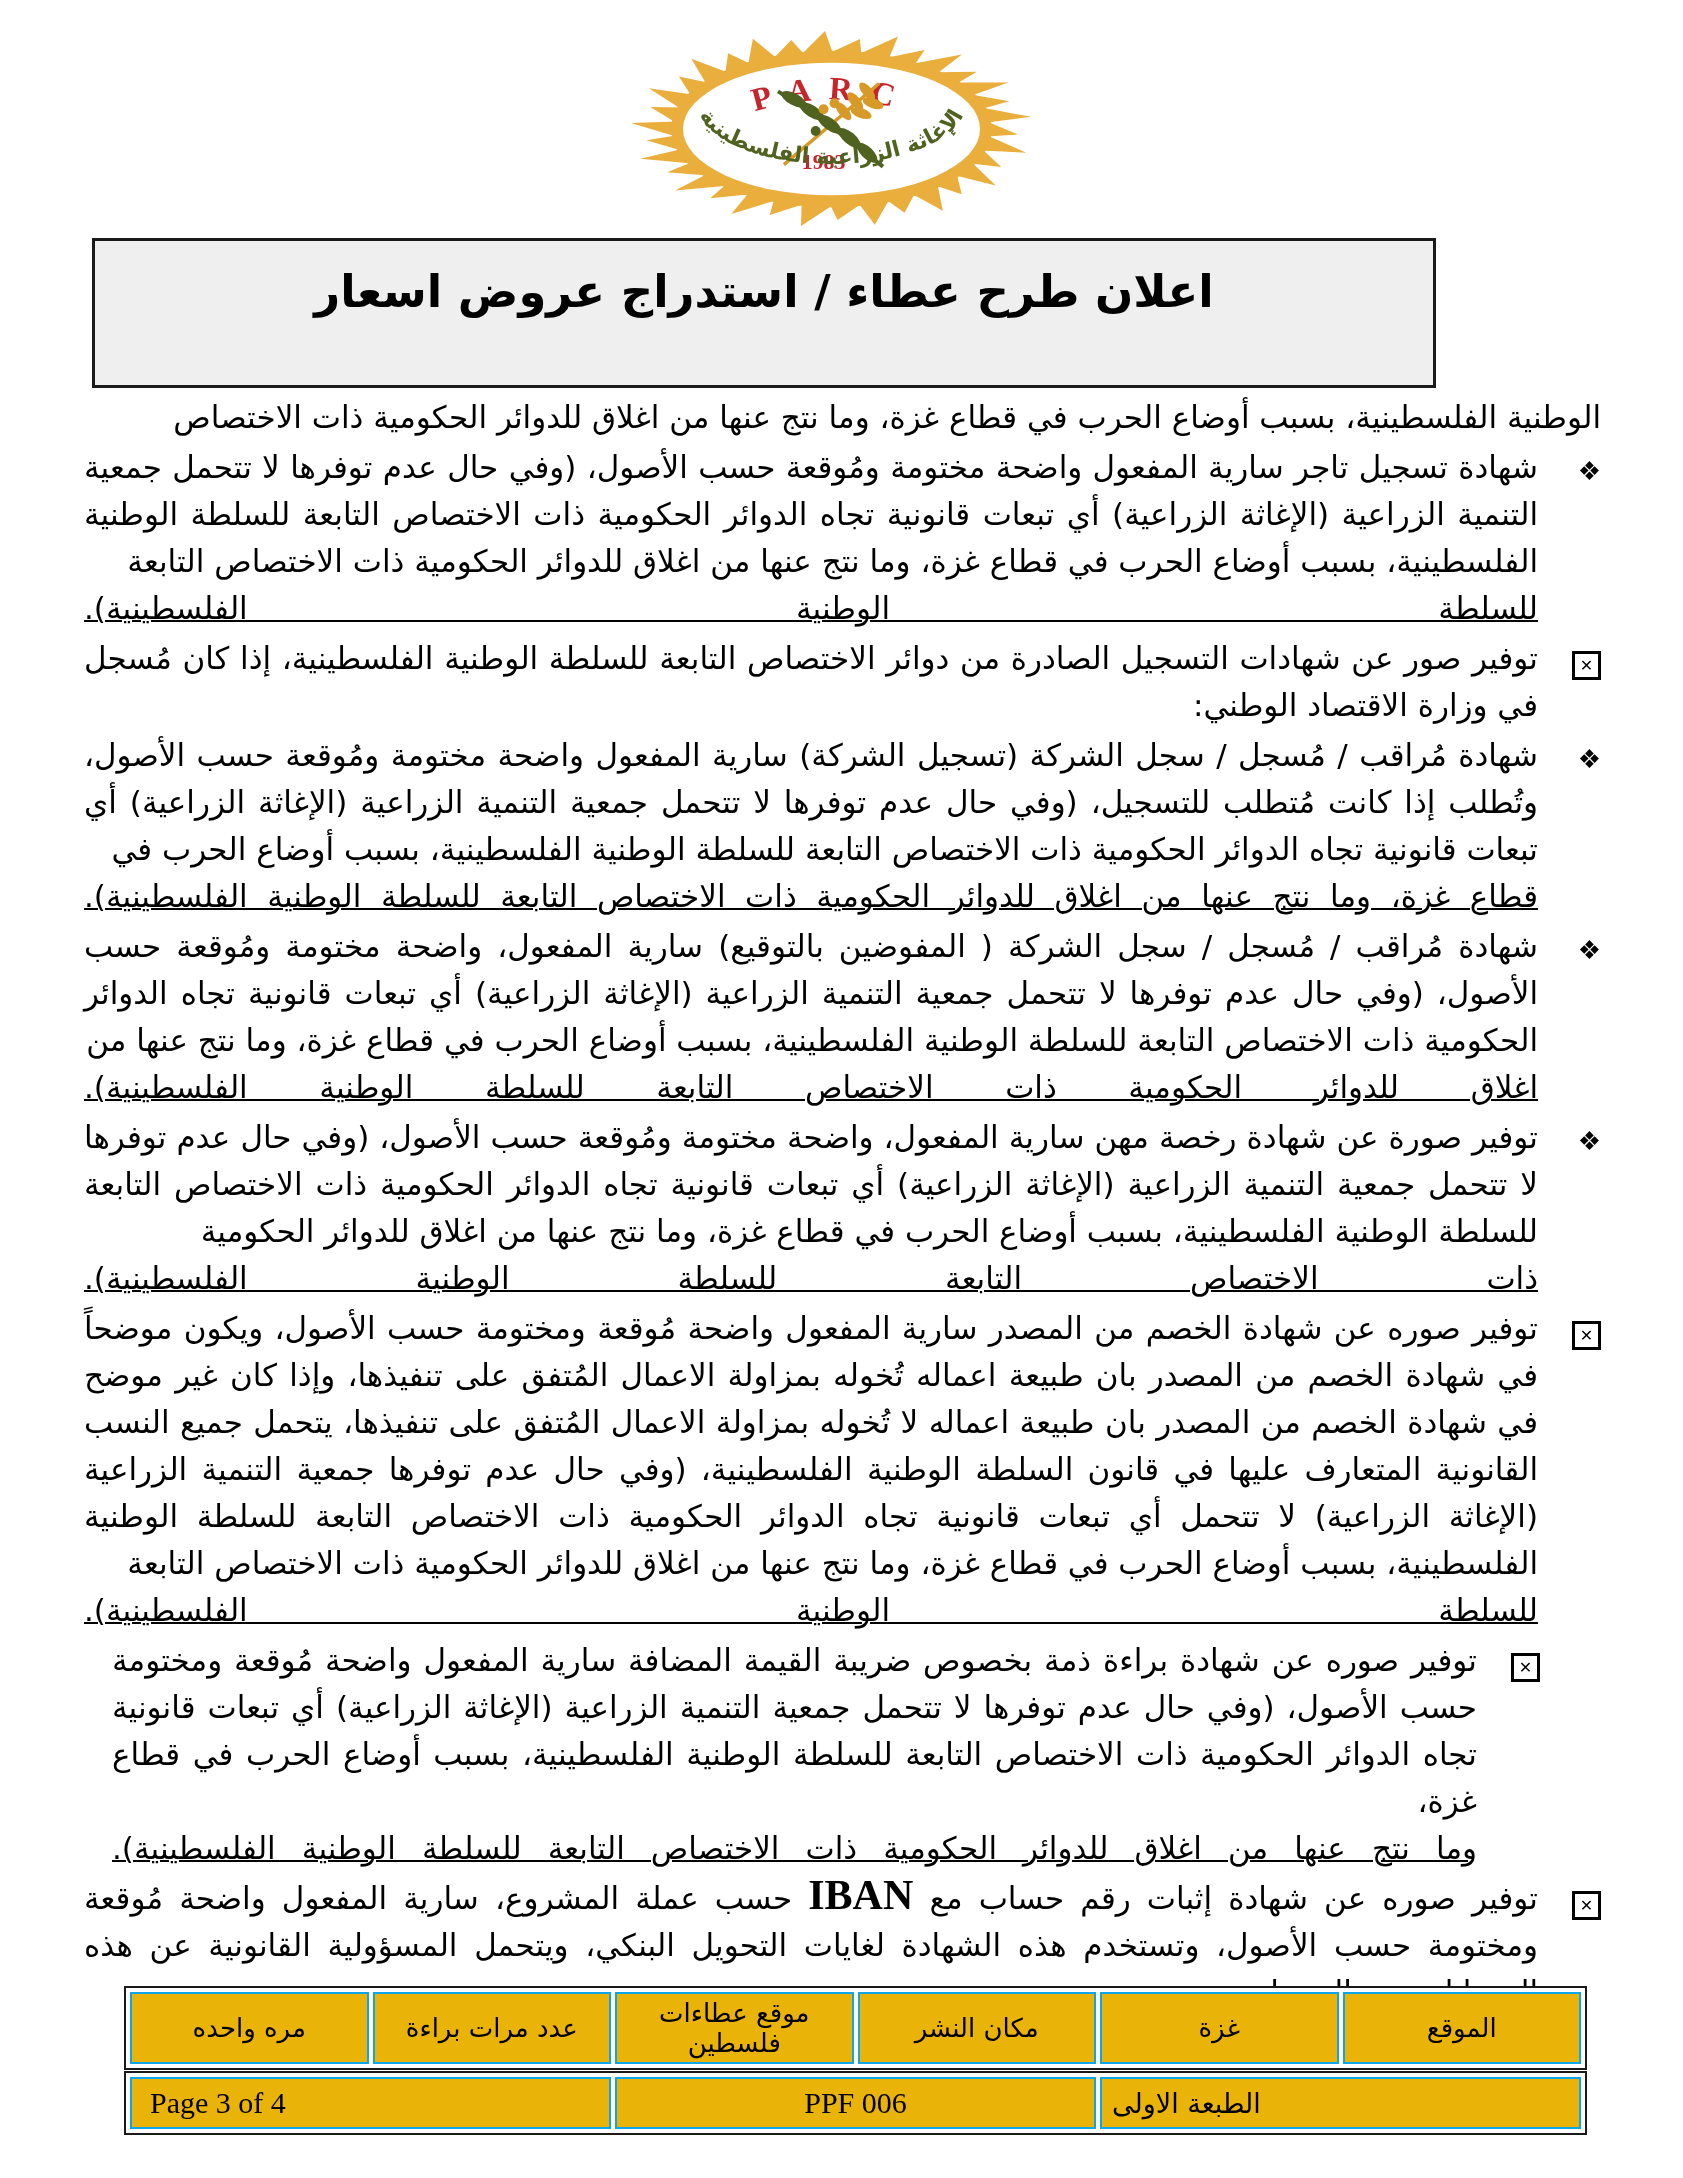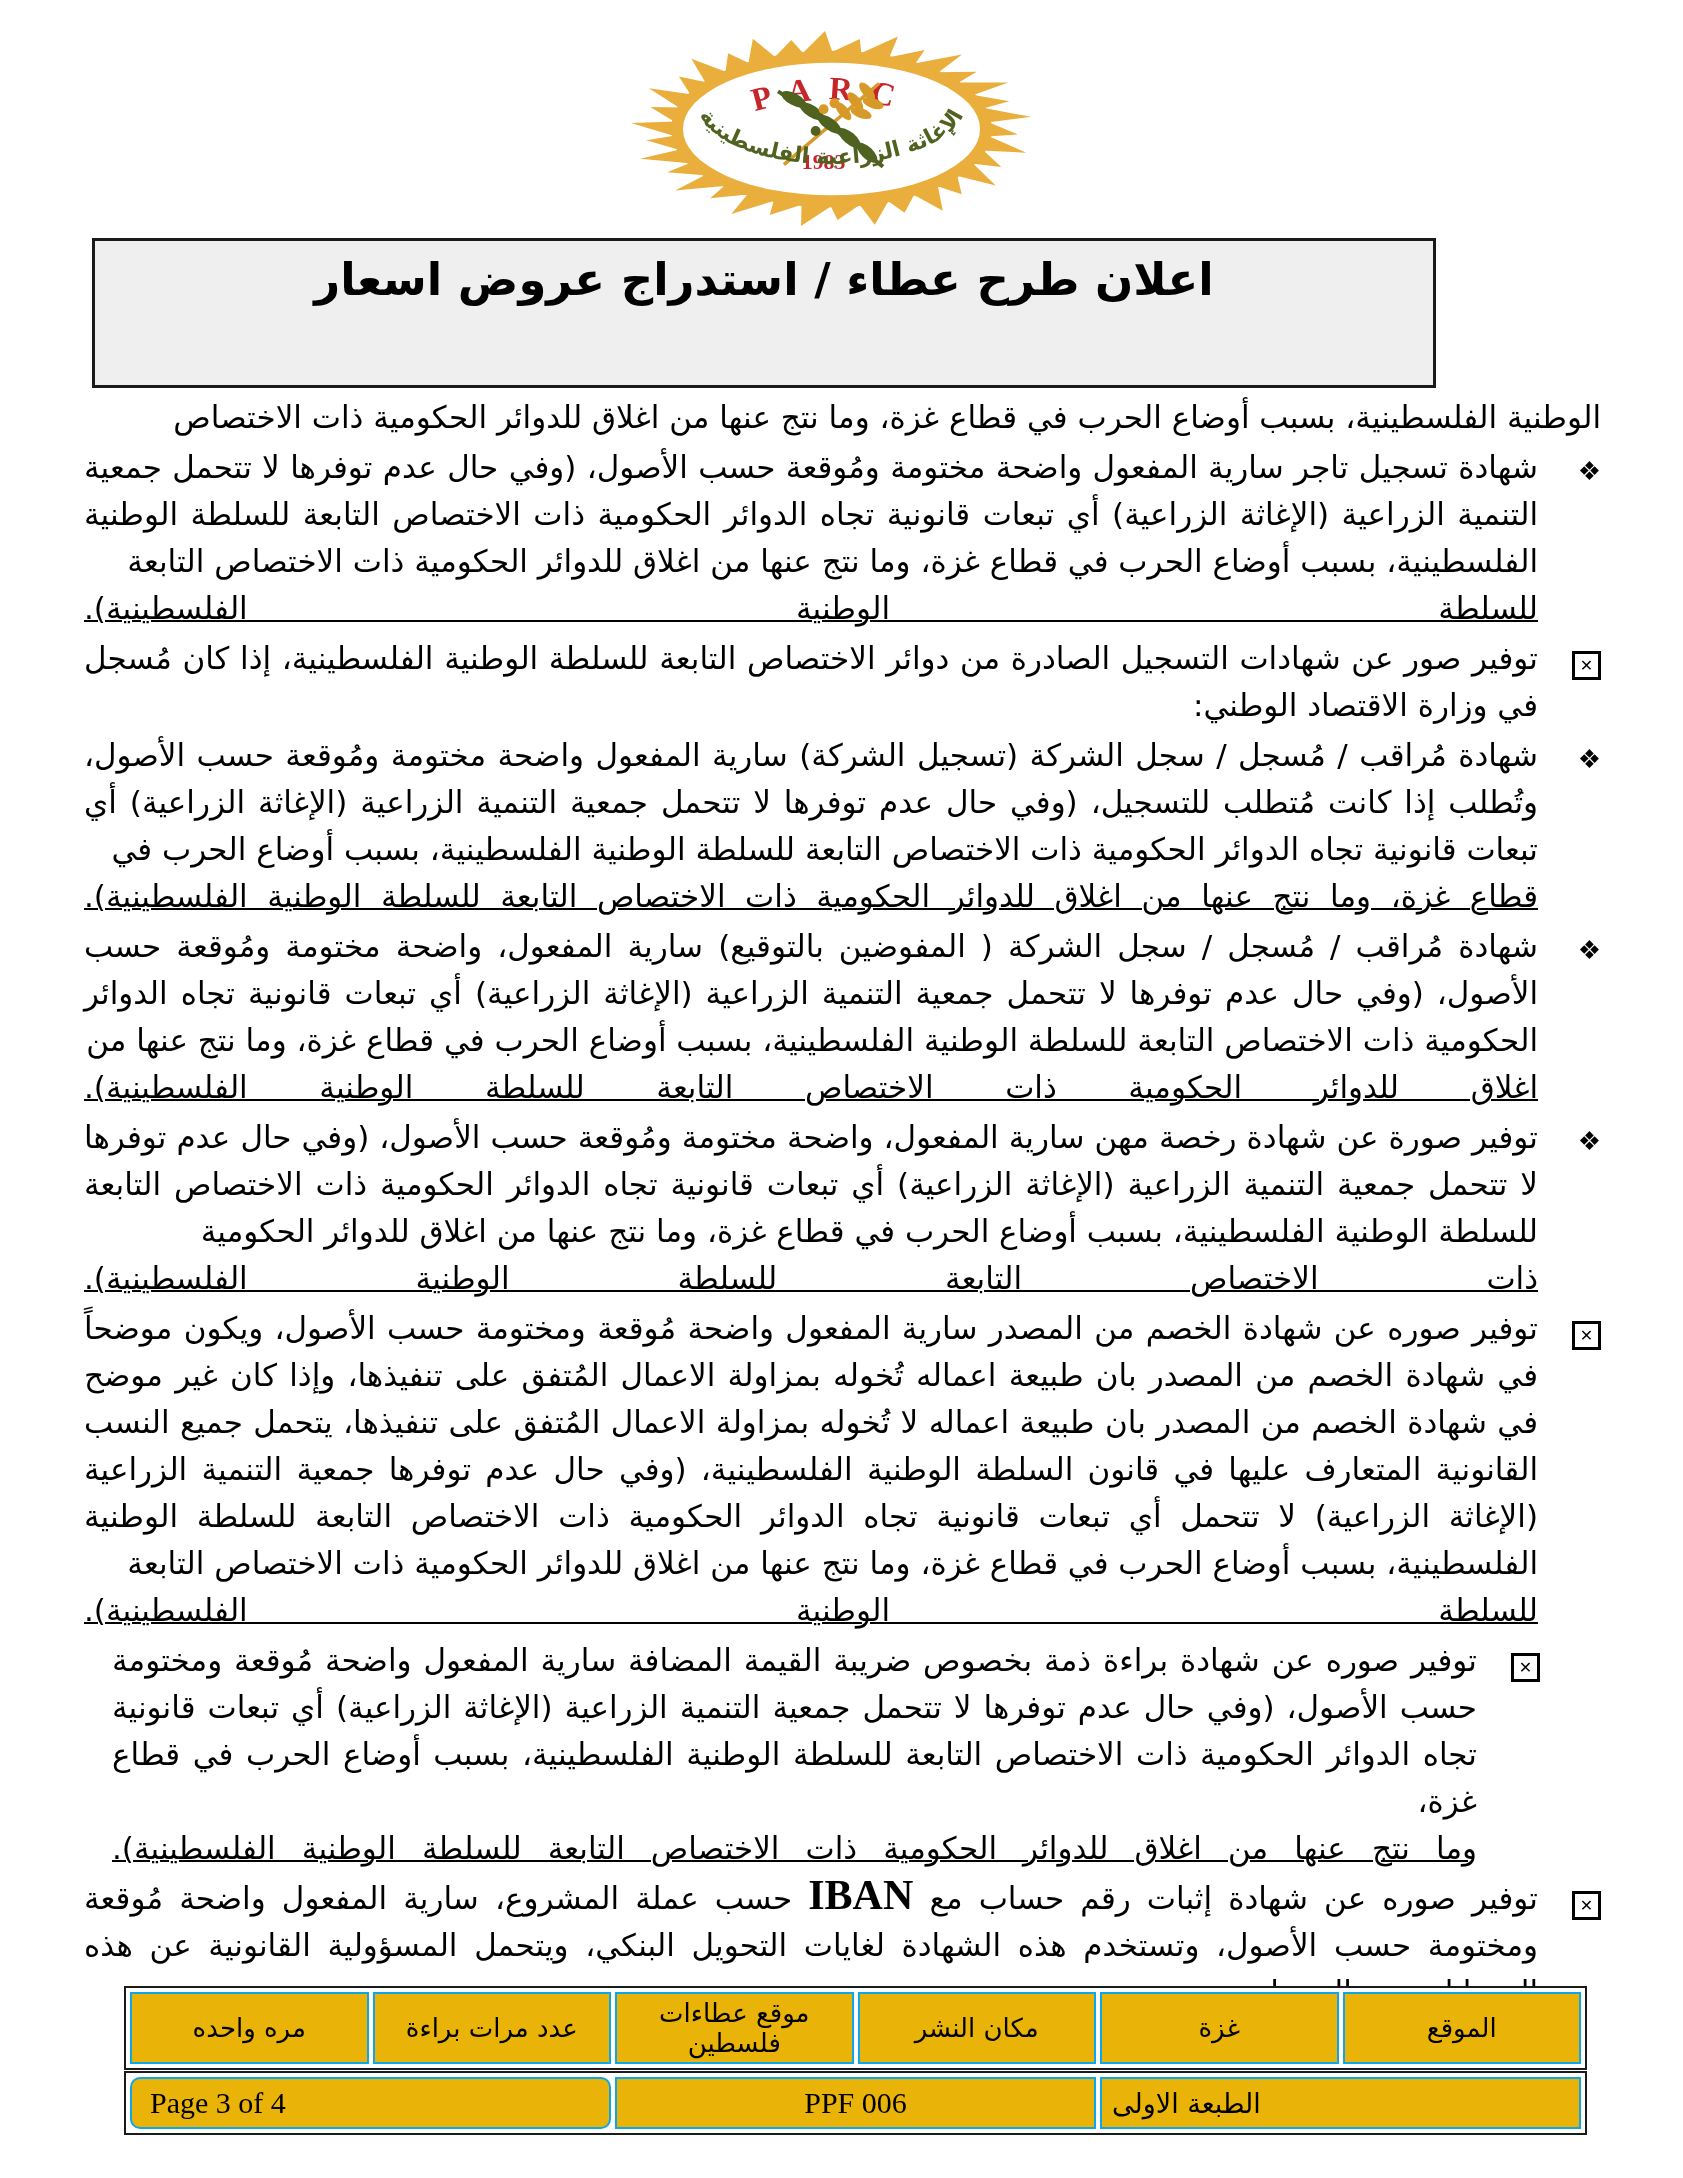--- a/index.html
+++ b/index.html
@@ -5,21 +5,21 @@
   html,body{margin:0;padding:0;background:#fff;}
   .page{position:relative;width:1683px;height:2178px;background:#ffffff;overflow:hidden;
         font-family:"DejaVu Sans",sans-serif;color:#000;}
 
   
   .logo-wrap{position:absolute;left:574px;top:28px;width:515px;height:202px;}
 
   
   .title-box{position:absolute;left:92px;top:238px;width:1344px;height:150px;background:#efefef;
              border:3px solid #1a1a1a;box-sizing:border-box;text-align:center;direction:rtl;}
-  .title-line1{font-size:45px;font-weight:700;margin-top:8px;line-height:61px;}
+  .title-line1{font-size:45px;font-weight:700;margin-top:20px;line-height:61px;}
   .title-line2{font-size:42px;font-weight:700;line-height:57px;}
 
   
   .doc-body{position:absolute;top:394px;right:82px;left:84px;direction:rtl;
             font-size:31px;line-height:47px;text-align:justify;}
   .para{display:flex;align-items:flex-start;margin:0 0 3px 0;}
   .para.none{display:block;}
   .marker-cell{flex:0 0 63px;padding-top:2px;}
   .marker-diamond{font-size:26px;line-height:44px;}
   .marker-box{display:inline-block;width:23px;height:23px;border:3px solid #000;
@@ -33,21 +33,21 @@
   
   .footer{position:absolute;left:124px;top:1986px;width:1463px;direction:rtl;}
   .footer table{width:100%;table-layout:fixed;border-collapse:separate;border-spacing:4px;
                 border:2px solid #1a1a1a;background:#fff;margin-bottom:1px;}
   .footer td{border:2px solid #0ea5e9;background:#eab308;font-size:26px;text-align:center;
              padding:4px 10px;height:44px;vertical-align:middle;}
   .footer .row2 td{font-size:27px;height:40px;}
   .footer td.cell-edition{text-align:left;padding-right:55px;}
   .footer td.cell-code{font-family:"Liberation Serif",serif;direction:ltr;font-size:30px;}
   .footer td.cell-page{font-family:"Liberation Serif",serif;direction:ltr;text-align:left;
-                       font-size:30px;padding-left:18px;border-radius:10px;}
+                       font-size:30px;padding-left:18px;}
 </style>
 </head>
 <body>
 
 <div class="page">
 
   <div class="logo-wrap">
     <svg viewBox="0 0 520 204" width="515" height="202">
       <g transform="translate(260,102) scale(2.05,1)">
         <g id="sun-rays">

